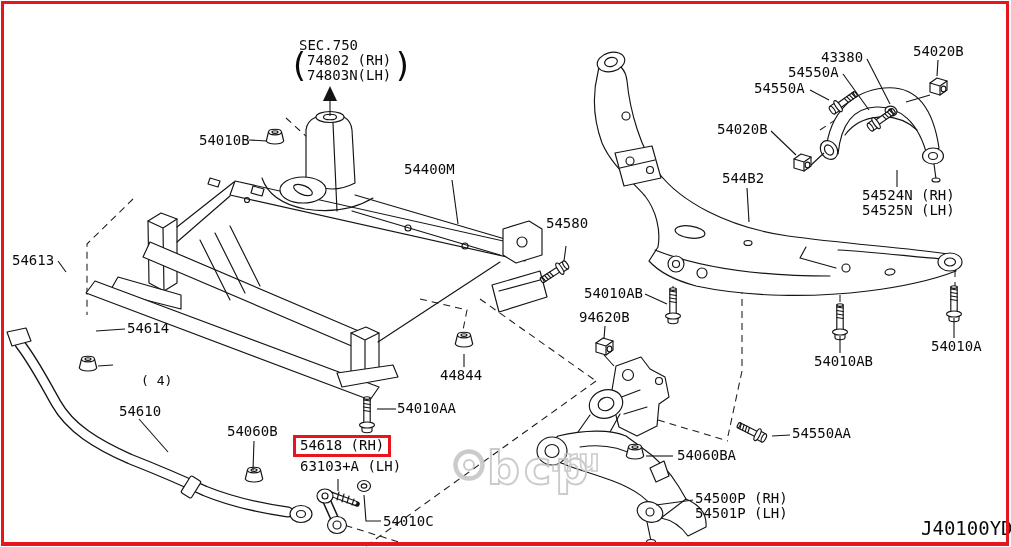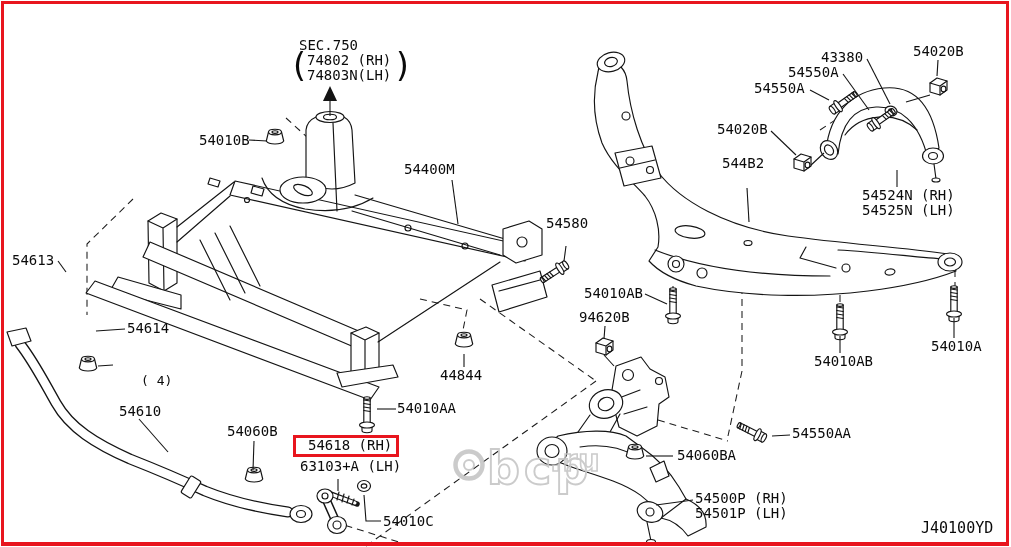--- a/index.html
+++ b/index.html
@@ -13,23 +13,23 @@
   .wf{fill:#ffffff;stroke:#141414;stroke-width:1.15;stroke-linecap:round;stroke-linejoin:round;}
   .thick{fill:none;stroke:#141414;stroke-width:11;stroke-linecap:round;}
   .thickw{fill:none;stroke:#ffffff;stroke-width:8.4;stroke-linecap:round;}
   .bar2{fill:none;stroke:#141414;stroke-width:9;stroke-linecap:round;}
   .bar2w{fill:none;stroke:#ffffff;stroke-width:6;stroke-linecap:round;}
   .stud{fill:none;stroke:#141414;stroke-width:5.5;stroke-linecap:round;}
   .studw{fill:none;stroke:#ffffff;stroke-width:3;stroke-linecap:round;}
   .dash{fill:none;stroke:#1c1c1c;stroke-width:1.05;stroke-dasharray:7 5;}
   .leader{fill:none;stroke:#141414;stroke-width:1.1;}
   .lbl{position:absolute;font-size:14px;line-height:15px;color:#0a0a0a;white-space:pre;}
-  .boxed{border:3px solid var(--accent);padding:0 4px 1px 12px;}
+  .boxed{border:3px solid var(--accent);padding:0 4px 1px 4px;}
   .paren{font-size:33px;line-height:36px;}
-  .code{font-size:15px;text-align:center;}
+  .code{font-size:19px;text-align:center;}
   .qty{font-size:13px;}
   .ncircle{display:inline-block;width:14px;height:14px;border:1.5px solid #0a0a0a;border-radius:50%;
            font-size:10px;line-height:14px;text-align:center;font-weight:bold;vertical-align:-2px;margin-right:1px;}
   .wm-main{font-family:"DejaVu Sans",sans-serif;font-weight:bold;font-size:46px;fill:none;
            stroke:var(--wm);stroke-width:1.9px;letter-spacing:4px;}
   .wm-tld{font-family:"DejaVu Sans",sans-serif;font-weight:bold;font-size:30px;fill:none;
           stroke:var(--wm);stroke-width:1.6px;letter-spacing:1px;}
 </style>
 </head>
 <body>
@@ -275,21 +275,21 @@
 
   <div class="lbl" style="left:119px;top:404px">54610</div>
   <div class="lbl" style="left:227px;top:424px">54060B</div>
   <div class="lbl boxed" style="left:293px;top:435px">54618 (RH)</div>
   <div class="lbl" style="left:300px;top:459px">63103+A (LH)</div>
   <div class="lbl" style="left:383px;top:514px">54010C</div>
   <div class="lbl" style="left:440px;top:368px">44844</div>
   <div class="lbl" style="left:397px;top:401px">54010AA</div>
   <div class="lbl" style="left:584px;top:286px">54010AB</div>
   <div class="lbl" style="left:579px;top:310px">94620B</div>
-  <div class="lbl" style="left:722px;top:156px">544B2</div>
+  <div class="lbl" style="left:722px;top:171px">544B2</div>
   <div class="lbl" style="left:717px;top:122px">54020B</div>
   <div class="lbl" style="left:821px;top:50px">43380</div>
   <div class="lbl" style="left:788px;top:65px">54550A</div>
   <div class="lbl" style="left:754px;top:81px">54550A</div>
   <div class="lbl" style="left:913px;top:44px">54020B</div>
   <div class="lbl" style="left:862px;top:188px">54524N (RH)</div>
   <div class="lbl" style="left:862px;top:203px">54525N (LH)</div>
   <div class="lbl" style="left:814px;top:354px">54010AB</div>
   <div class="lbl" style="left:931px;top:339px">54010A</div>
   <div class="lbl" style="left:792px;top:426px">54550AA</div>

